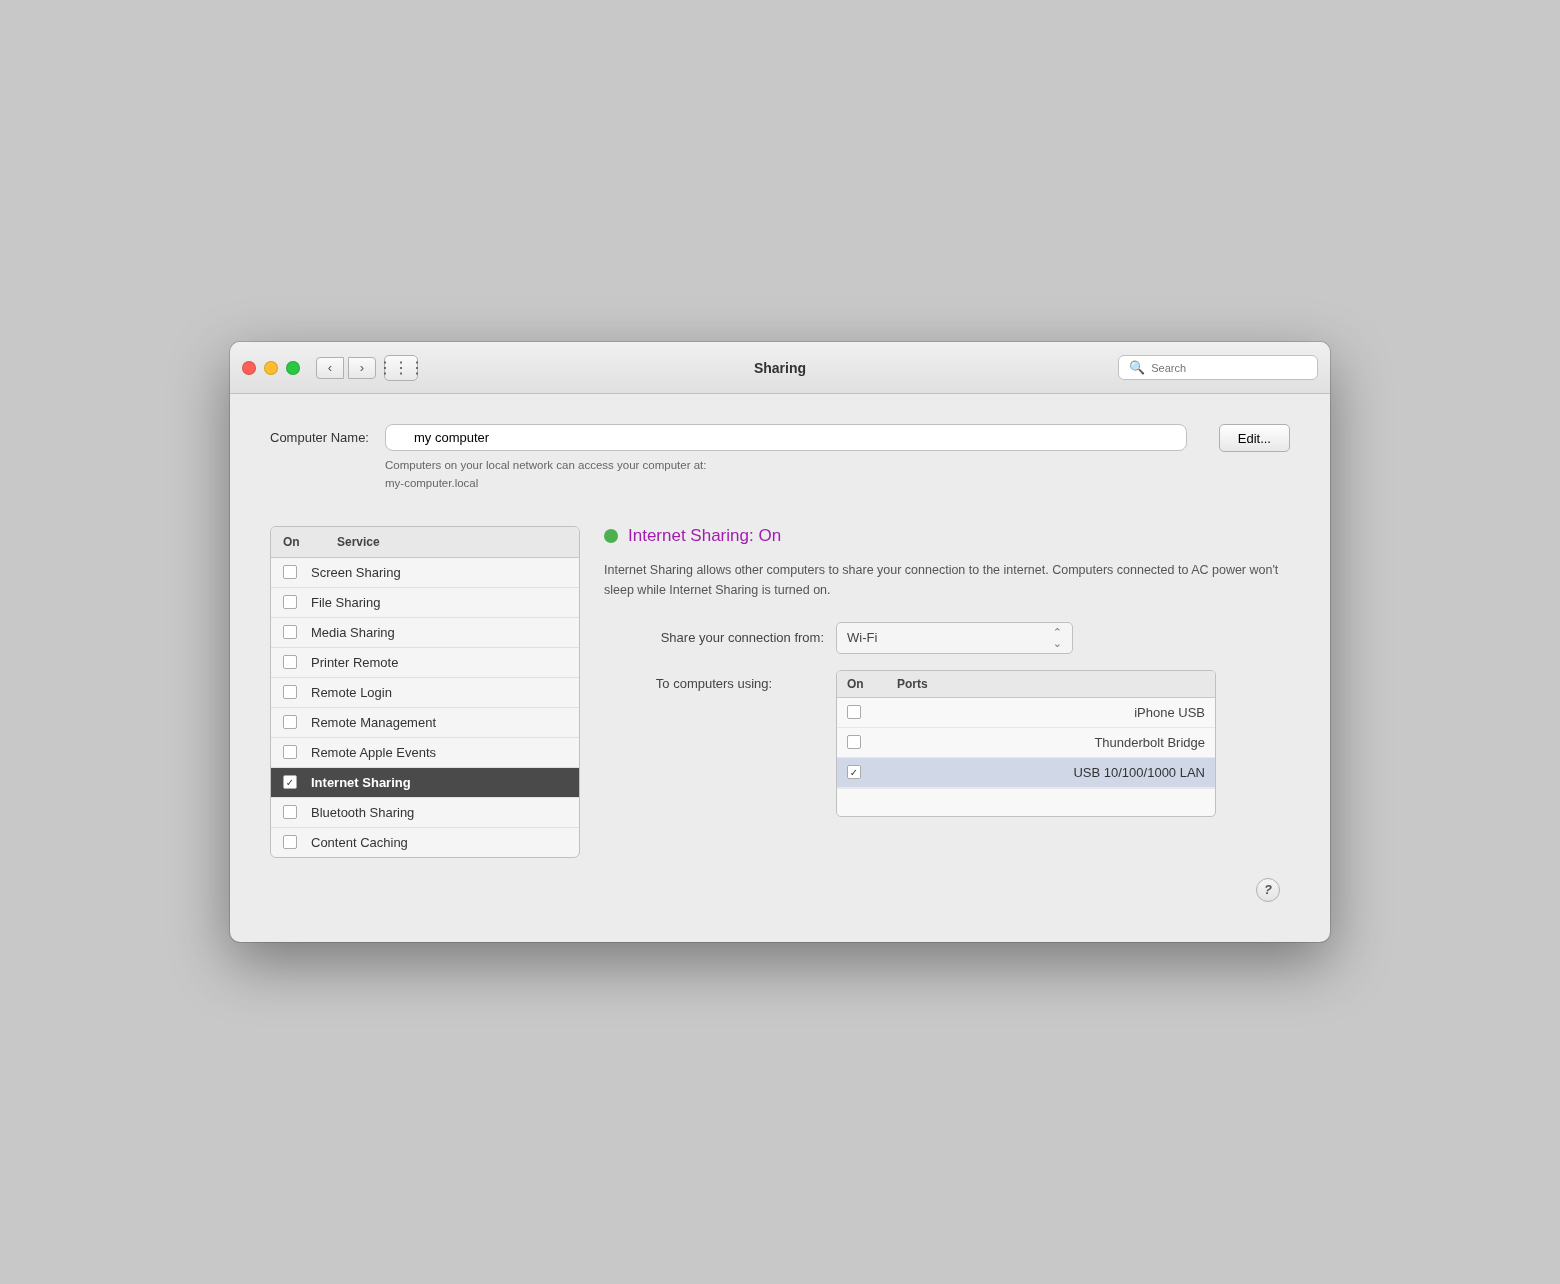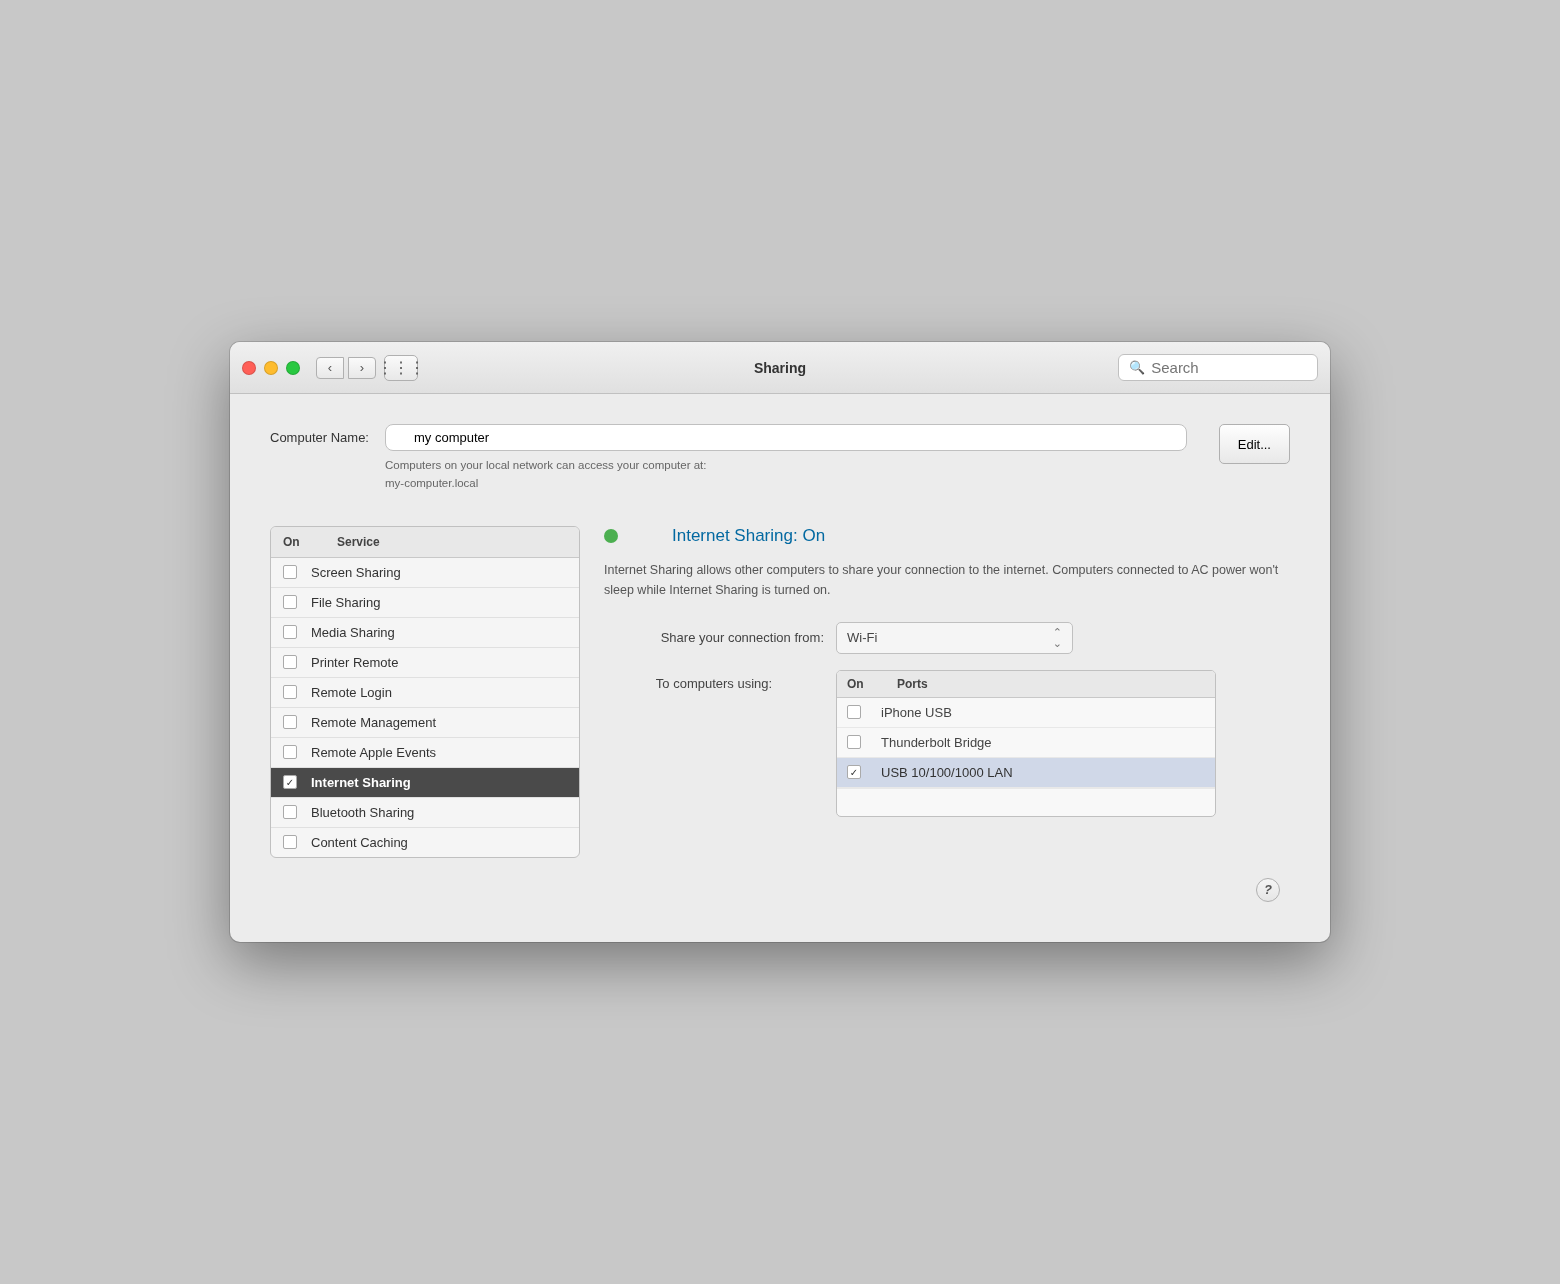--- a/index.html
+++ b/index.html
@@ -93,21 +93,21 @@
       border-radius: 6px;
       padding: 4px 10px;
       width: 200px;
       gap: 6px;
     }
     .search-icon { color: #999; font-size: 13px; }
     .search-input {
       border: none;
       outline: none;
       background: transparent;
-      font-size: 15px;
+      font-size: 11px;
       color: #8b5cf6;
       width: 100%;
     }
     
     .content {
       padding: 30px 40px;
     }
     
     .computer-name-row {
       display: flex;
@@ -143,21 +143,21 @@
     }
     .edit-btn {
       padding: 5px 18px;
       background: linear-gradient(to bottom, #fefefe, #e8e8e8);
       border: 1px solid #b0b0b0;
       border-radius: 5px;
       font-size: 13px;
       cursor: pointer;
       margin-left: 16px;
       margin-top: 0;
-      height: 40px;
+      height: 28px;
       white-space: nowrap;
     }
     .computer-name-section {
       display: flex;
       align-items: flex-start;
     }
     
     .main-panel {
       display: flex;
       gap: 24px;
@@ -242,22 +242,21 @@
     .status-dot {
       width: 14px;
       height: 14px;
       border-radius: 50%;
       background: #4CAF50;
       flex-shrink: 0;
     }
     .status-title {
       font-size: 17px;
       font-weight: 500;
-      color: #0369a1;
-      margin-left: 44px;
+      color: #a21caf;
     }
     .status-description {
       font-size: 12.5px;
       color: #555;
       line-height: 1.6;
       margin-bottom: 22px;
     }
     .share-from-row {
       display: flex;
       align-items: center;
@@ -326,20 +325,21 @@
       gap: 20px;
     }
     .ports-col-on { width: 30px; }
     .ports-col-port { flex: 1; }
     .port-row {
       display: flex;
       align-items: center;
       padding: 7px 10px;
       border-bottom: 1px solid #e8e8e8;
       gap: 20px;
+      justify-content: space-between;
     }
     .port-row:last-child { border-bottom: none; }
     .port-row.selected-port {
       background: #d0d8e8;
     }
     .port-checkbox {
       width: 14px;
       height: 14px;
       border: 1px solid #aaa;
       border-radius: 2px;

